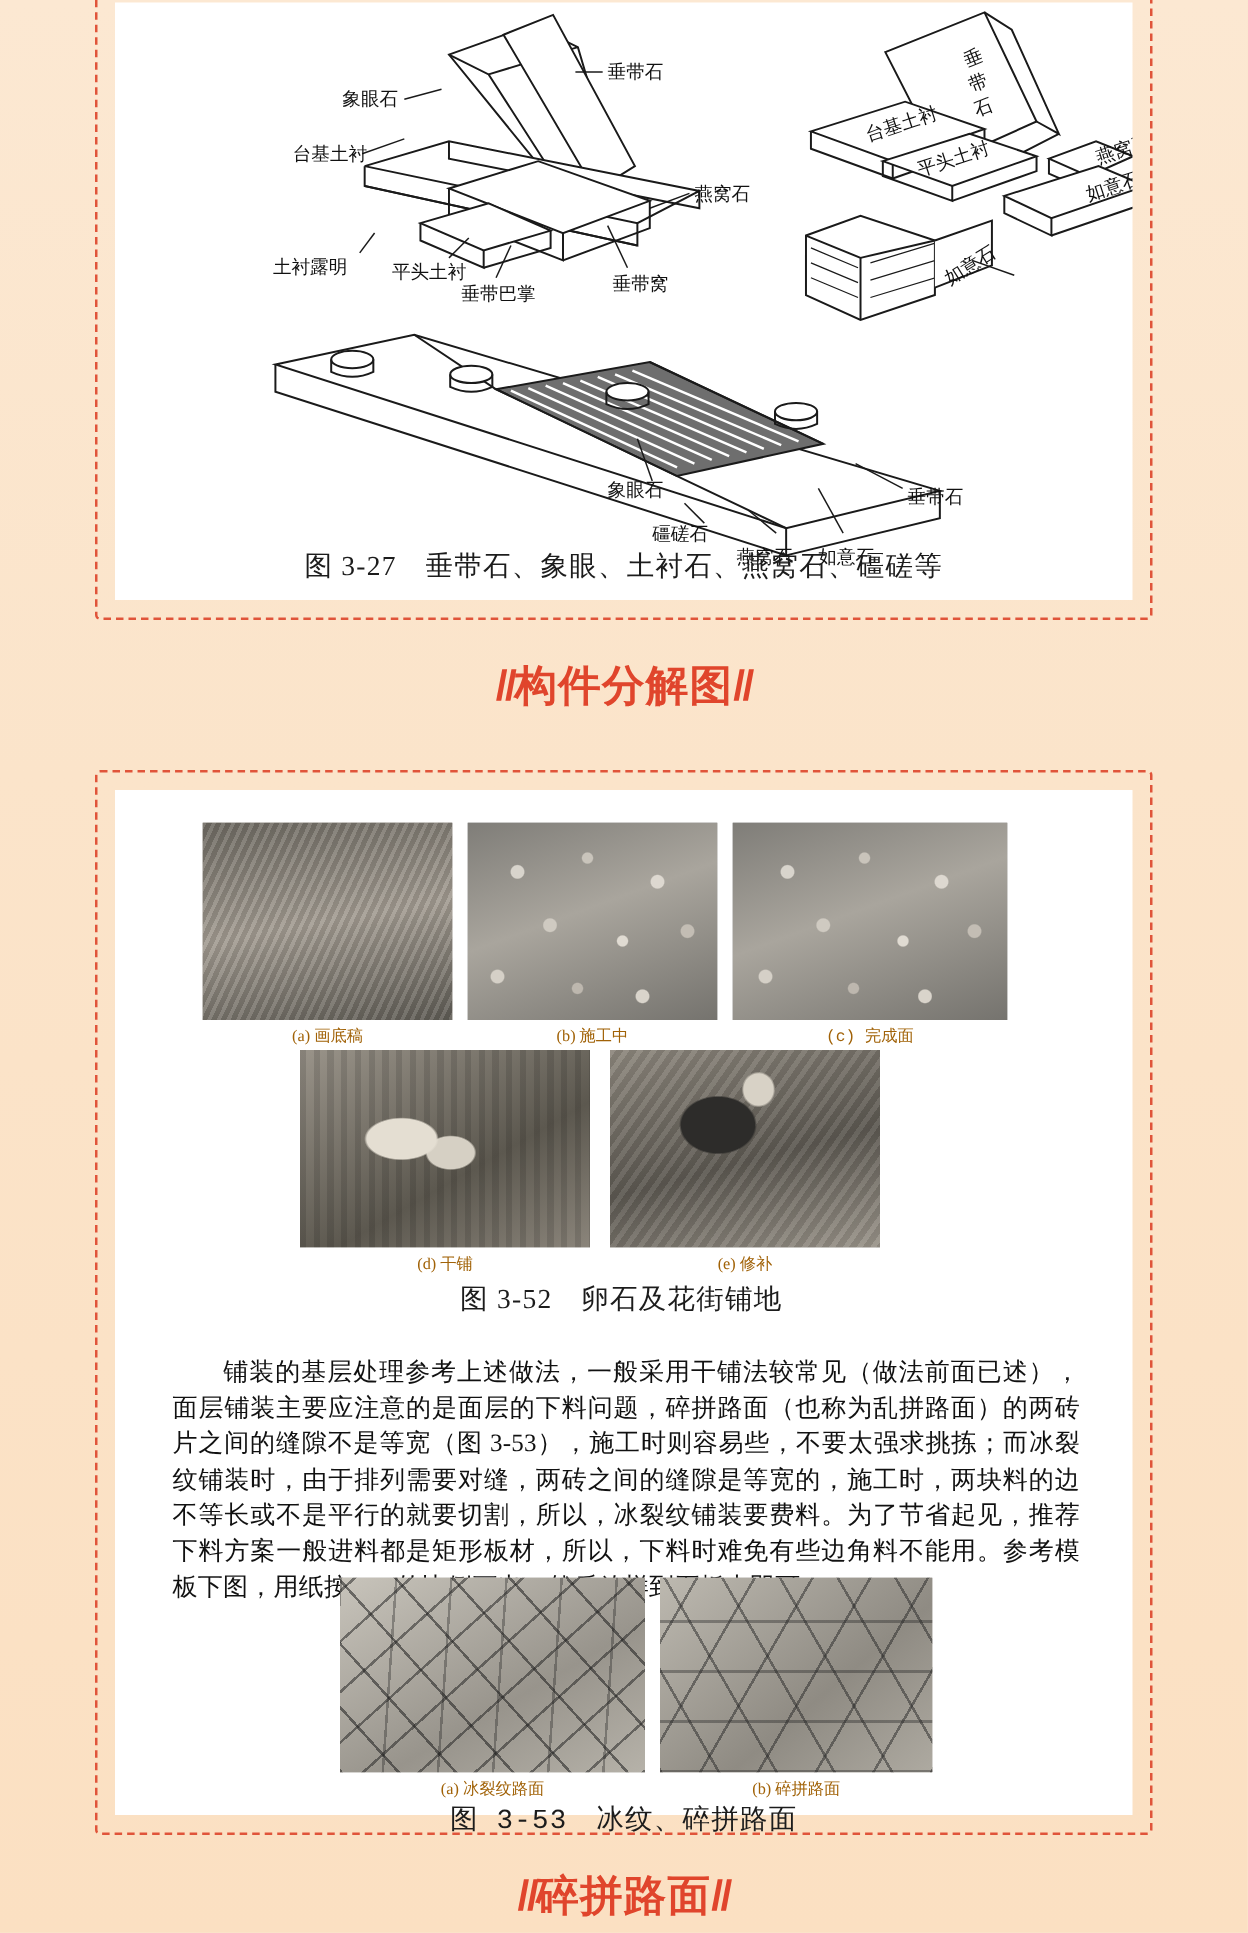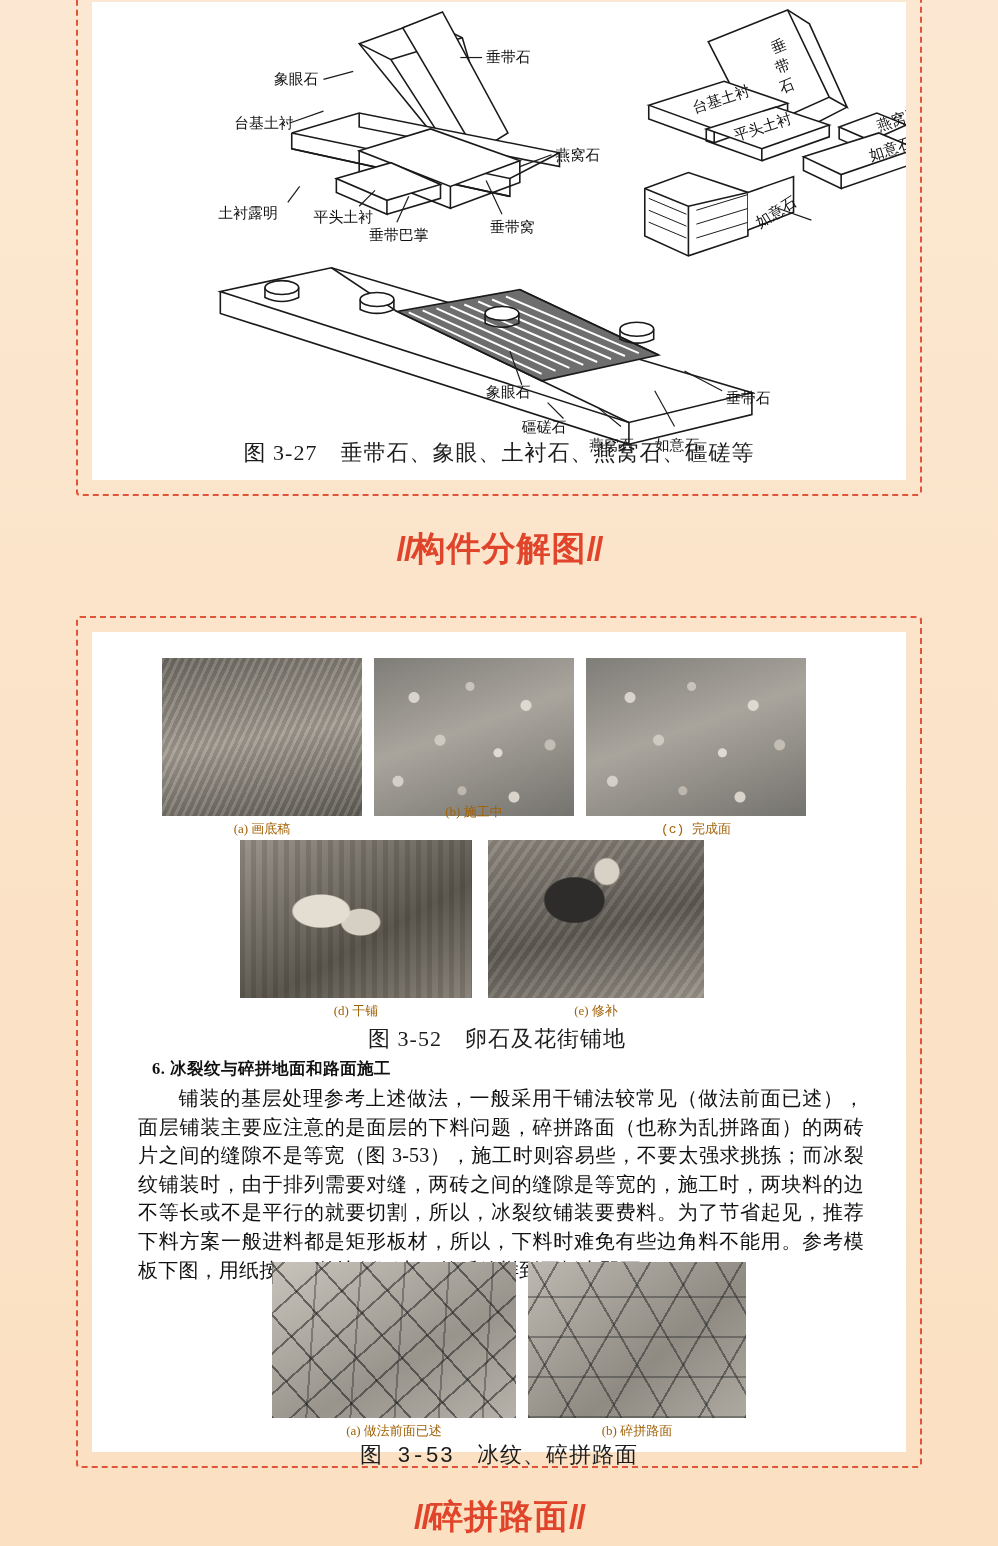--- a/index.html
+++ b/index.html
@@ -298,49 +298,48 @@
     <div class="panel-inner" style="left:14px; top:14px; right:14px; bottom:14px; width:auto;">
 
       <div class="photo" style="left:70px; top:26px; width:200px; height:158px;">
         <div class="tex-dirt"></div>
       </div>
       <div class="photo-label" style="left:70px; top:188px; width:200px;">(a) 画底稿</div>
 
       <div class="photo" style="left:282px; top:26px; width:200px; height:158px;">
         <div class="tex-cobble"></div>
       </div>
-      <div class="photo-label" style="left:282px; top:171px; width:200px;">(b) 施工中</div>
+      <div class="photo-label" style="left:282px; top:188px; width:200px;">(b) 施工中</div>
 
       <div class="photo" style="left:494px; top:26px; width:220px; height:158px;">
         <div class="tex-cobble"></div>
       </div>
       <div class="photo-label" style="left:494px; top:188px; width:220px;font-family:Liberation Mono, monospace;">(c) 完成面</div>
 
       <div class="photo" style="left:148px; top:208px; width:232px; height:158px;">
         <div class="tex-hands"></div>
       </div>
       <div class="photo-label" style="left:148px; top:370px; width:232px;">(d) 干铺</div>
 
       <div class="photo" style="left:396px; top:208px; width:216px; height:158px;">
         <div class="tex-worker"></div>
       </div>
       <div class="photo-label" style="left:396px; top:370px; width:216px;">(e) 修补</div>
 
       <div class="fig-caption" style="position:absolute; left:0; right:4px; top:392px;">图 3-52　卵石及花街铺地</div>
 
-      <div class="body-text sub-head" style="left:60px; top:426px; width:700px;">6. 冰裂纹与碎拼地面和路面施工</div>
 
       <div class="body-text para" style="left:46px; top:452px; width:726px;">
         <span class="indent"></span><span>铺装的基层处理参考上述做法，一般采用干铺法较常见（做法前面已述），面层铺装主要应注意的是面层的下料问题，碎拼路面（也称为乱拼路面）的两砖片之间的缝隙不是等宽（图 3-53），施工时则容易些，不要太强求挑拣；而冰裂纹铺装时，由于排列需要对缝，两砖之间的缝隙是等宽的，施工时，两块料的边不等长或不是平行的就要切割，所以，冰裂纹铺装要费料。为了节省起见，推荐下料方案一般进料都是矩形板材，所以，下料时难免有些边角料不能用。参考模板下图，用纸按 1∶1 的比例画出，然后放样到石板上即可。</span>
       </div>
 
       <div class="photo" style="left:180px; top:630px; width:244px; height:156px;">
         <div class="tex-crazy"></div>
       </div>
-      <div class="photo-label" style="left:180px; top:790px; width:244px;">(a) 做法前面已述</div>
+      <div class="photo-label" style="left:180px; top:790px; width:244px;">(a) 冰裂纹路面</div>
 
       <div class="photo" style="left:436px; top:630px; width:218px; height:156px;">
         <div class="tex-ice"></div>
       </div>
       <div class="photo-label" style="left:436px; top:790px; width:218px;">(b) 碎拼路面</div>
 
       <div class="fig-caption" style="position:absolute; left:0; right:0; top:808px;font-family:Liberation Mono, monospace;">图 3-53　冰纹、碎拼路面</div>
     </div>
   </div>
 

